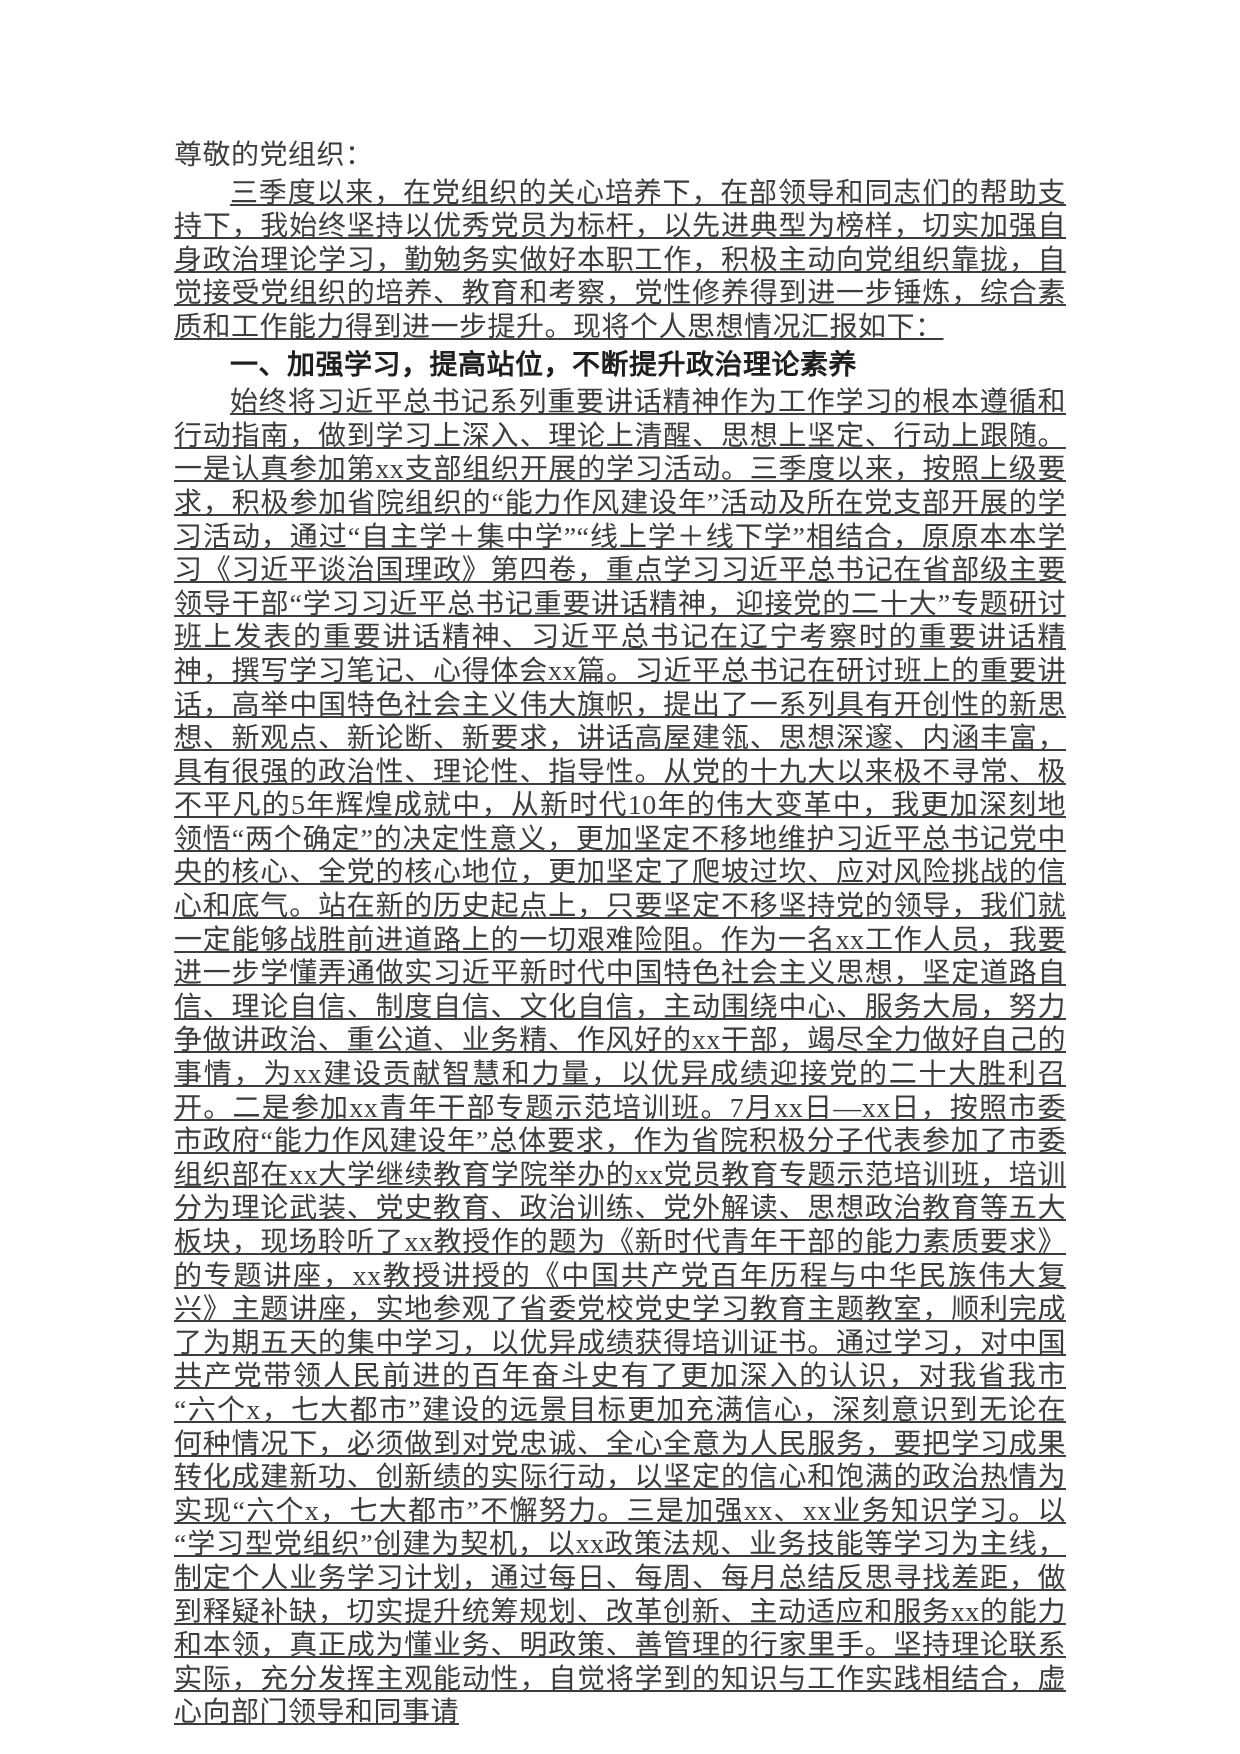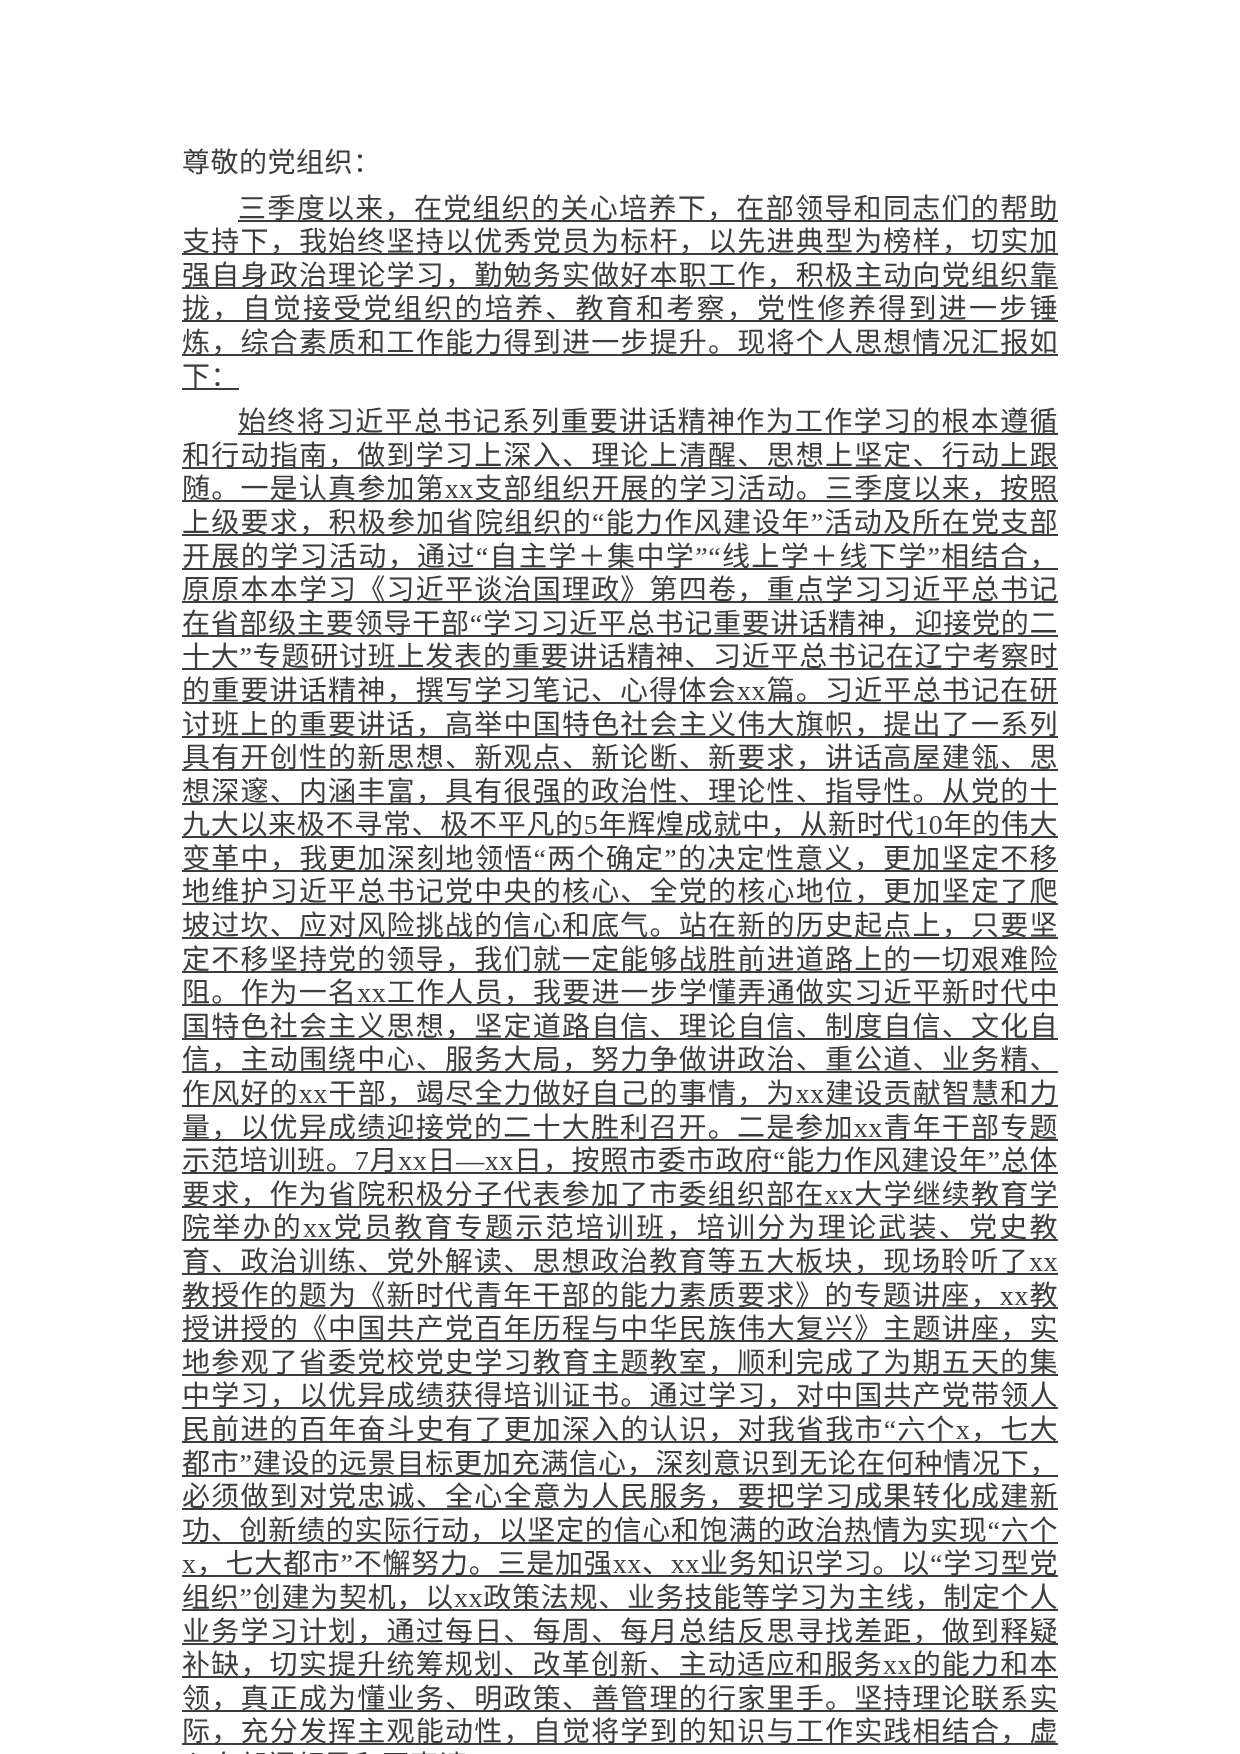--- a/index.html
+++ b/index.html
@@ -18,21 +18,21 @@
     overflow: hidden;
     font-family: "Liberation Serif", "DejaVu Serif", serif;
     font-size: 28px;
     line-height: 1.2;
     color: #3d3d3d;
     text-align: justify;
     text-justify: inter-ideograph;
     letter-spacing: 0.5px;
   }
   .page p {
-    margin: 12px;
+    margin: 4px;
     padding: 0;
   }
   .salutation {
     text-indent: 0;
   }
   .para {
     text-indent: 2em;
     text-decoration: underline;
   }
   .heading {
@@ -42,14 +42,15 @@
     font-family: "Liberation Sans", "DejaVu Sans", sans-serif;
     letter-spacing: 0.5px;
   }
 </style>
 </head>
 <body>
 
 <div class="page">
   <p class="salutation">尊敬的党组织：</p>
   <p class="para">三季度以来，在党组织的关心培养下，在部领导和同志们的帮助支持下，我始终坚持以优秀党员为标杆，以先进典型为榜样，切实加强自身政治理论学习，勤勉务实做好本职工作，积极主动向党组织靠拢，自觉接受党组织的培养、教育和考察，党性修养得到进一步锤炼，综合素质和工作能力得到进一步提升。现将个人思想情况汇报如下：</p>
+  <p class="heading">一、加强学习，提高站位，不断提升政治理论素养</p>
   <p class="para">始终将习近平总书记系列重要讲话精神作为工作学习的根本遵循和行动指南，做到学习上深入、理论上清醒、思想上坚定、行动上跟随。一是认真参加第xx支部组织开展的学习活动。三季度以来，按照上级要求，积极参加省院组织的“能力作风建设年”活动及所在党支部开展的学习活动，通过“自主学＋集中学”“线上学＋线下学”相结合，原原本本学习《习近平谈治国理政》第四卷，重点学习习近平总书记在省部级主要领导干部“学习习近平总书记重要讲话精神，迎接党的二十大”专题研讨班上发表的重要讲话精神、习近平总书记在辽宁考察时的重要讲话精神，撰写学习笔记、心得体会xx篇。习近平总书记在研讨班上的重要讲话，高举中国特色社会主义伟大旗帜，提出了一系列具有开创性的新思想、新观点、新论断、新要求，讲话高屋建瓴、思想深邃、内涵丰富，具有很强的政治性、理论性、指导性。从党的十九大以来极不寻常、极不平凡的5年辉煌成就中，从新时代10年的伟大变革中，我更加深刻地领悟“两个确定”的决定性意义，更加坚定不移地维护习近平总书记党中央的核心、全党的核心地位，更加坚定了爬坡过坎、应对风险挑战的信心和底气。站在新的历史起点上，只要坚定不移坚持党的领导，我们就一定能够战胜前进道路上的一切艰难险阻。作为一名xx工作人员，我要进一步学懂弄通做实习近平新时代中国特色社会主义思想，坚定道路自信、理论自信、制度自信、文化自信，主动围绕中心、服务大局，努力争做讲政治、重公道、业务精、作风好的xx干部，竭尽全力做好自己的事情，为xx建设贡献智慧和力量，以优异成绩迎接党的二十大胜利召开。二是参加xx青年干部专题示范培训班。7月xx日—xx日，按照市委市政府“能力作风建设年”总体要求，作为省院积极分子代表参加了市委组织部在xx大学继续教育学院举办的xx党员教育专题示范培训班，培训分为理论武装、党史教育、政治训练、党外解读、思想政治教育等五大板块，现场聆听了xx教授作的题为《新时代青年干部的能力素质要求》的专题讲座，xx教授讲授的《中国共产党百年历程与中华民族伟大复兴》主题讲座，实地参观了省委党校党史学习教育主题教室，顺利完成了为期五天的集中学习，以优异成绩获得培训证书。通过学习，对中国共产党带领人民前进的百年奋斗史有了更加深入的认识，对我省我市“六个x，七大都市”建设的远景目标更加充满信心，深刻意识到无论在何种情况下，必须做到对党忠诚、全心全意为人民服务，要把学习成果转化成建新功、创新绩的实际行动，以坚定的信心和饱满的政治热情为实现“六个x，七大都市”不懈努力。三是加强xx、xx业务知识学习。以“学习型党组织”创建为契机，以xx政策法规、业务技能等学习为主线，制定个人业务学习计划，通过每日、每周、每月总结反思寻找差距，做到释疑补缺，切实提升统筹规划、改革创新、主动适应和服务xx的能力和本领，真正成为懂业务、明政策、善管理的行家里手。坚持理论联系实际，充分发挥主观能动性，自觉将学到的知识与工作实践相结合，虚心向部门领导和同事请</p>
 </div>
 
 </body></html>

